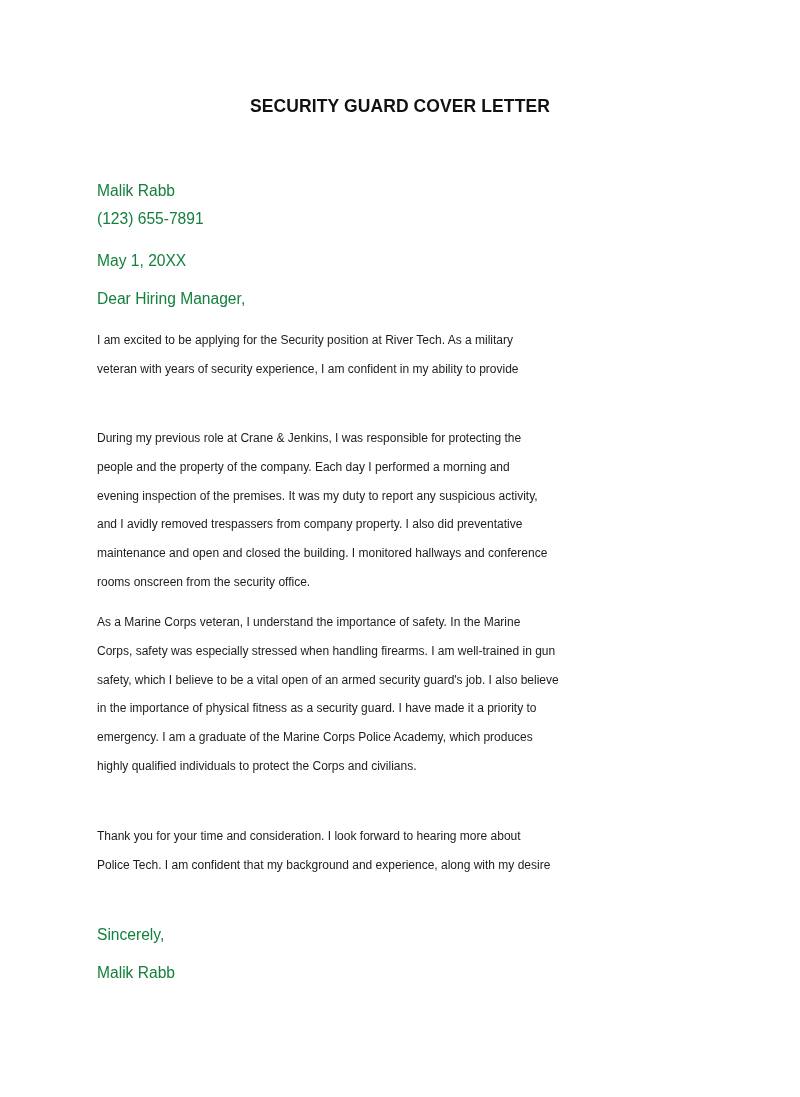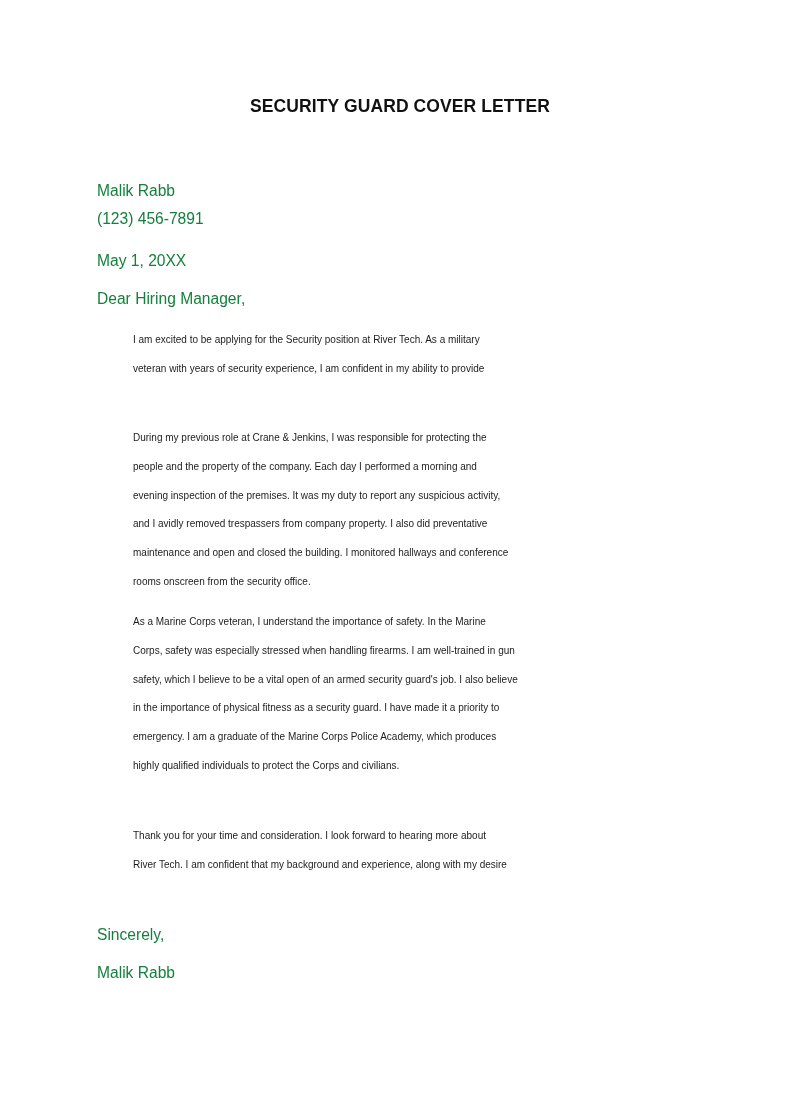--- a/index.html
+++ b/index.html
@@ -3,30 +3,30 @@
   <meta charset="utf-8">
   <style>
     html, body { margin: 0; padding: 0; background: #ffffff; }
     body { width: 800px; height: 1097px; position: relative; overflow: hidden;
            font-family: "Liberation Sans", sans-serif; color: #1a1a1a; }
     .page { position: absolute; left: 0; top: 0; width: 800px; height: 1097px; background: #fff; }
     .title { position: absolute; top: 96px; left: 0; width: 800px; text-align: center;
              font-weight: bold; font-size: 17.5px; letter-spacing: 0.1px; color: #111; }
     .line { position: absolute; left: 97px; font-size: 15.6px; white-space: nowrap; color: #15803d; line-height: 20px; }
     .para { position: absolute; left: 97px; width: 620px; }
-    .para .l { display: block; font-size: 10px; white-space: nowrap; height: 28.8px; line-height: 20px; color: #1c1c1c; margin-left: 36px; }
+    .para .l { display: block; font-size: 12px; white-space: nowrap; height: 28.8px; line-height: 20px; color: #1c1c1c; }
   </style>
 </head>
 <body>
 
 <div class="page">
   <div class="title">SECURITY GUARD COVER LETTER</div>
 
   <div class="line" style="top:181px">Malik Rabb</div>
-  <div class="line" style="top:209px">(123) 456-7891</div>
+  <div class="line" style="top:209px">(123) 655-7891</div>
   <div class="line" style="top:251px">May 1, 20XX</div>
   <div class="line" style="top:289px">Dear Hiring Manager,</div>
 
   <div class="para" style="top:330px">
     <span class="l">I am excited to be applying for the Security position at River Tech. As a military</span>
     <span class="l">veteran with years of security experience, I am confident in my ability to provide</span>
   </div>
 
   <div class="para" style="top:428px">
     <span class="l">During my previous role at Crane &amp; Jenkins, I was responsible for protecting the</span>
@@ -41,18 +41,18 @@
     <span class="l">As a Marine Corps veteran, I understand the importance of safety. In the Marine</span>
     <span class="l">Corps, safety was especially stressed when handling firearms. I am well-trained in gun</span>
     <span class="l">safety, which I believe to be a vital open of an armed security guard's job. I also believe</span>
     <span class="l">in the importance of physical fitness as a security guard. I have made it a priority to</span>
     <span class="l">emergency. I am a graduate of the Marine Corps Police Academy, which produces</span>
     <span class="l">highly qualified individuals to protect the Corps and civilians.</span>
   </div>
 
   <div class="para" style="top:826px">
     <span class="l">Thank you for your time and consideration. I look forward to hearing more about</span>
-    <span class="l">River Tech. I am confident that my background and experience, along with my desire</span>
+    <span class="l">Police Tech. I am confident that my background and experience, along with my desire</span>
   </div>
 
   <div class="line" style="top:925px">Sincerely,</div>
   <div class="line" style="top:963px">Malik Rabb</div>
 </div>
 
 </body></html>

